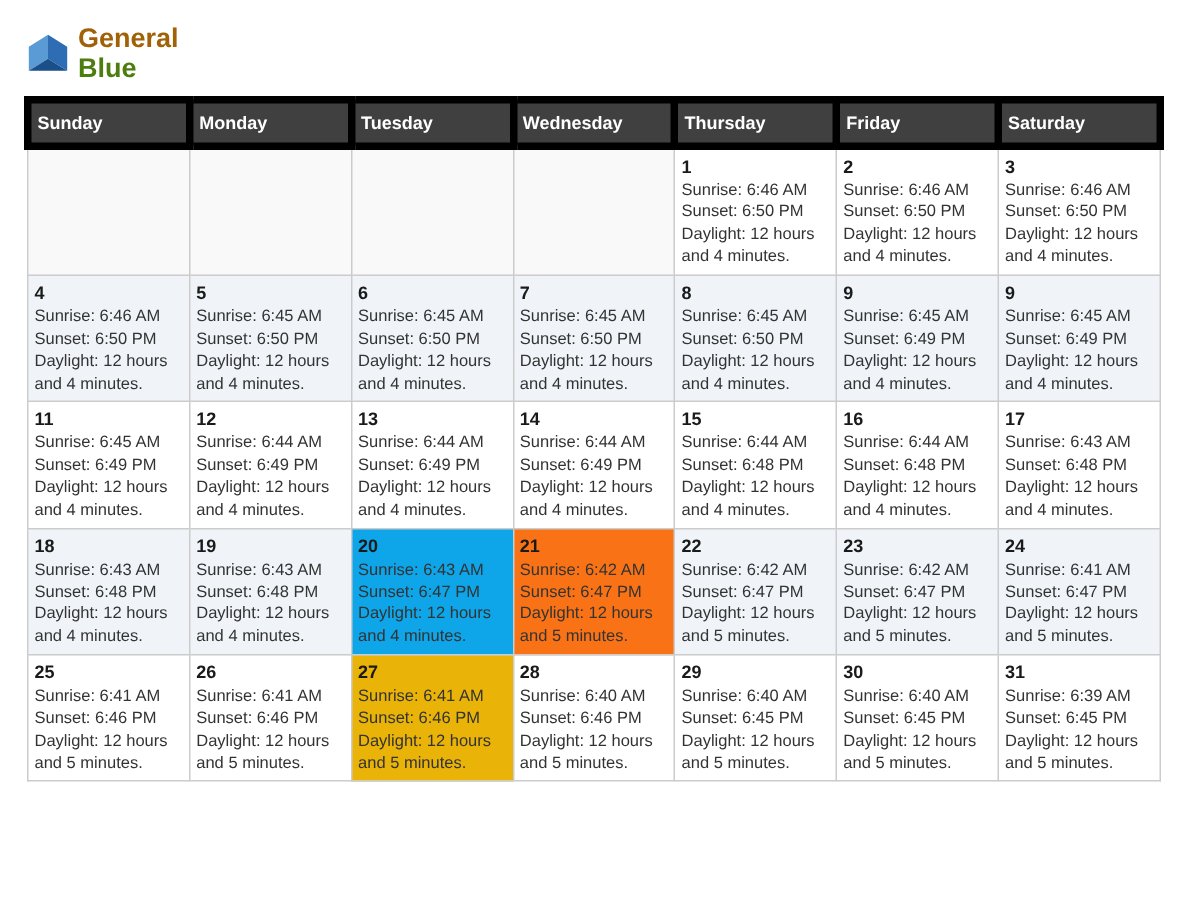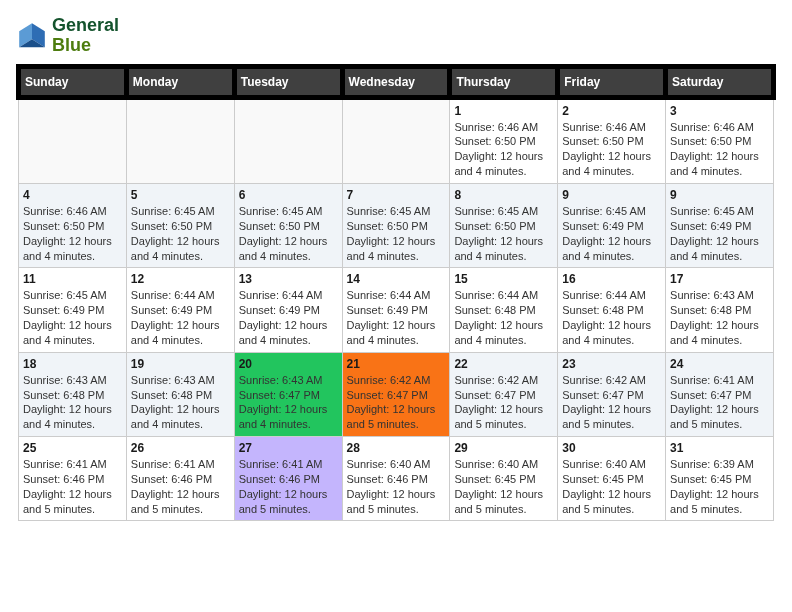--- a/index.html
+++ b/index.html
@@ -21,21 +21,21 @@
       align-items: center;
       gap: 4px;
     }
     .logo-text {
       font-size: 18px;
       font-weight: bold;
       color: #1a1a1a;
       line-height: 1.1;
     }
     .logo-text span {
-      color: #14532d;
+      color: #a16207;
     }
     .logo-icon {
       width: 32px;
       height: 32px;
     }
     .title-block {
       text-align: right;
     }
     .month-title {
       font-size: 36px;
@@ -242,21 +242,21 @@
           <div class="day-info" style="white-space: pre-line;">Sunrise: 6:43 AM
 Sunset: 6:48 PM
 Daylight: 12 hours and 4 minutes.</div>
         </td>
         <td style="background: rgb(240, 244, 248);">
           <div class="day-num">19</div>
           <div class="day-info" style="white-space: pre-line;">Sunrise: 6:43 AM
 Sunset: 6:48 PM
 Daylight: 12 hours and 4 minutes.</div>
         </td>
-        <td style="background: #22c55e;">
+        <td style="background: #0ea5e9;">
           <div class="day-num">20</div>
           <div class="day-info" style="white-space: pre-line;">Sunrise: 6:43 AM
 Sunset: 6:47 PM
 Daylight: 12 hours and 4 minutes.</div>
         </td>
         <td style="background: #f97316;">
           <div class="day-num">21</div>
           <div class="day-info" style="white-space: pre-line;">Sunrise: 6:42 AM
 Sunset: 6:47 PM
 Daylight: 12 hours and 5 minutes.</div>
@@ -286,21 +286,21 @@
           <div class="day-info" style="white-space: pre-line;">Sunrise: 6:41 AM
 Sunset: 6:46 PM
 Daylight: 12 hours and 5 minutes.</div>
         </td>
         <td style="background: rgb(255, 255, 255);">
           <div class="day-num">26</div>
           <div class="day-info" style="white-space: pre-line;">Sunrise: 6:41 AM
 Sunset: 6:46 PM
 Daylight: 12 hours and 5 minutes.</div>
         </td>
-        <td style="background: #c4b5fd; margin-top: 32px;">
+        <td style="background: #eab308; margin-top: 32px;">
           <div class="day-num">27</div>
           <div class="day-info" style="white-space: pre-line;">Sunrise: 6:41 AM
 Sunset: 6:46 PM
 Daylight: 12 hours and 5 minutes.</div>
         </td>
         <td style="background: rgb(255, 255, 255);">
           <div class="day-num">28</div>
           <div class="day-info" style="white-space: pre-line;">Sunrise: 6:40 AM
 Sunset: 6:46 PM
 Daylight: 12 hours and 5 minutes.</div>

